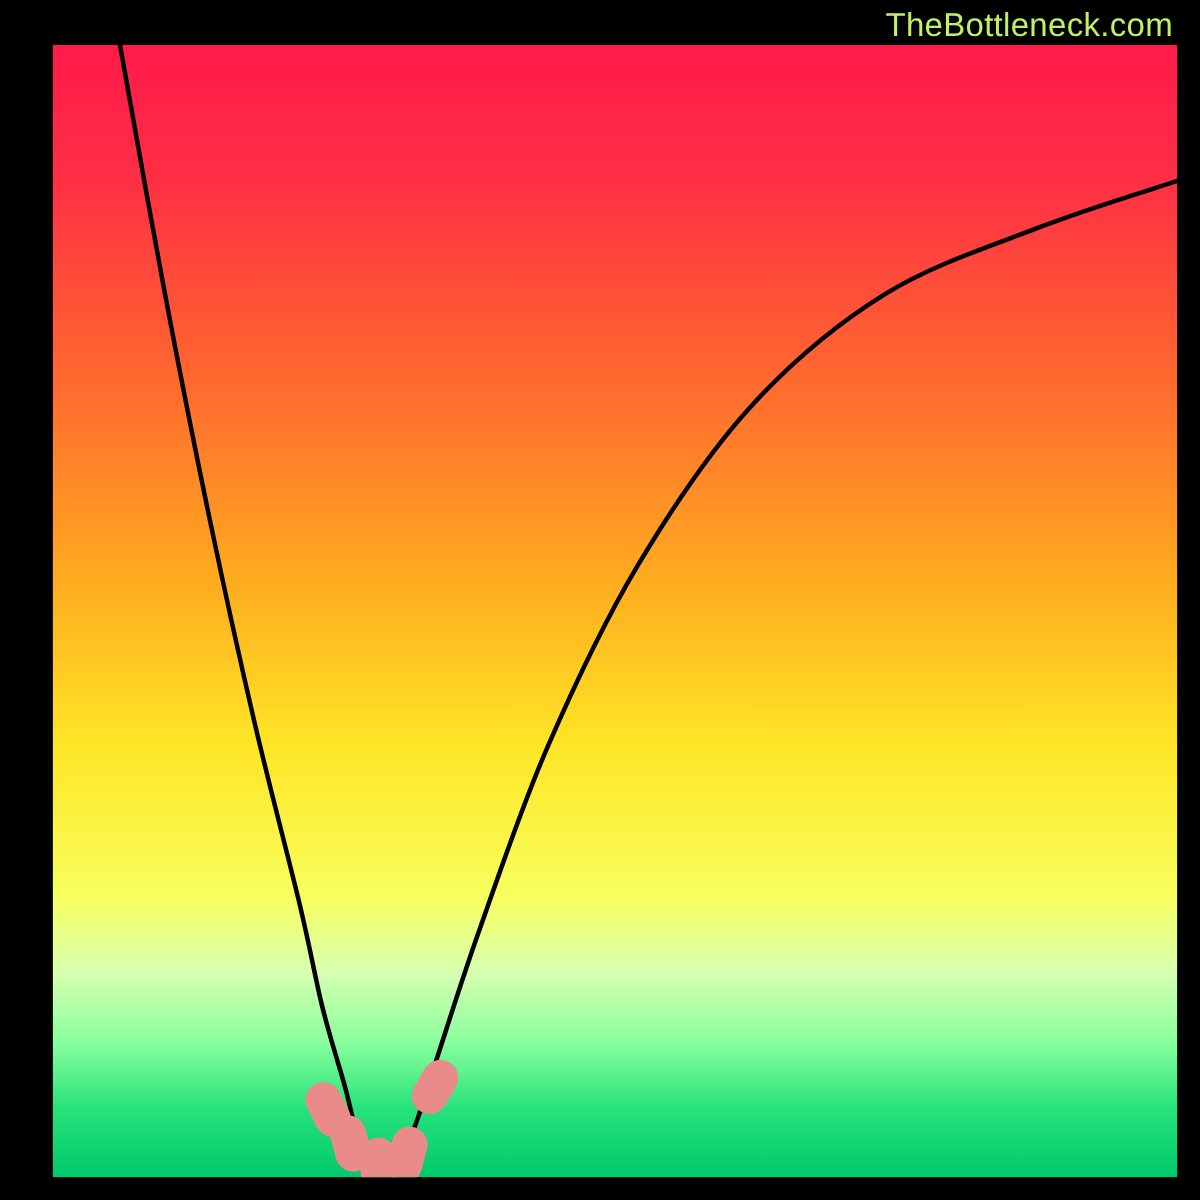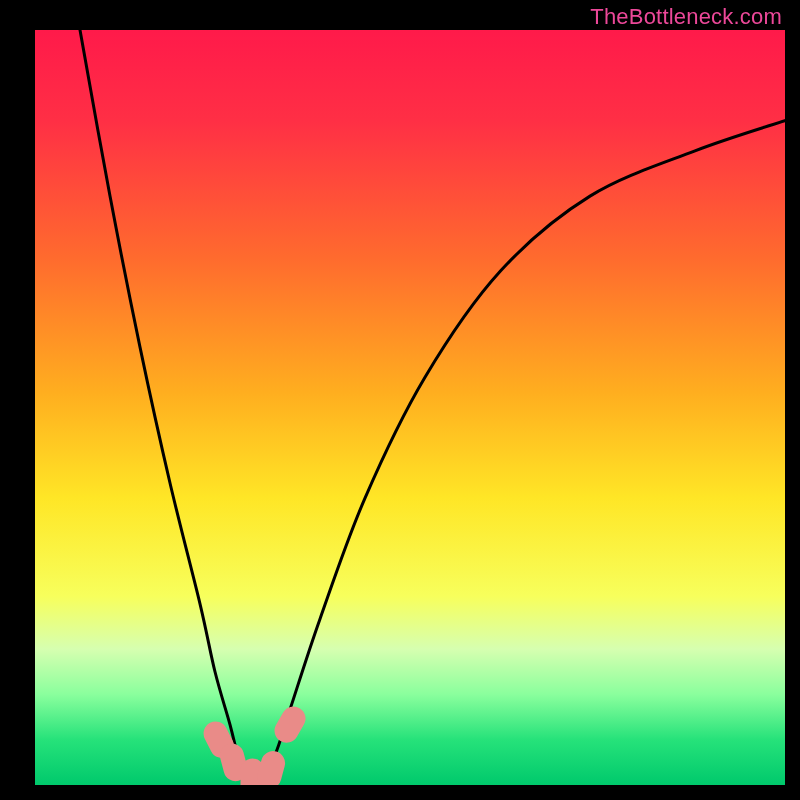--- a/index.html
+++ b/index.html
@@ -39,21 +39,21 @@
     top: 0;
     width: 100%;
     height: 100%;
   }
   .watermark {
     position: absolute;
     top: 4px;
     right: 18px;
     font-family: Arial, Helvetica, sans-serif;
     font-size: 22px;
-    color: #ec4899;
+    color: #bef264;
     font-weight: 500;
     letter-spacing: 0.2px;
   }
 </style>
 </head>
 <body>
 
 <div class="frame">
   <div class="watermark">TheBottleneck.com</div>
 

